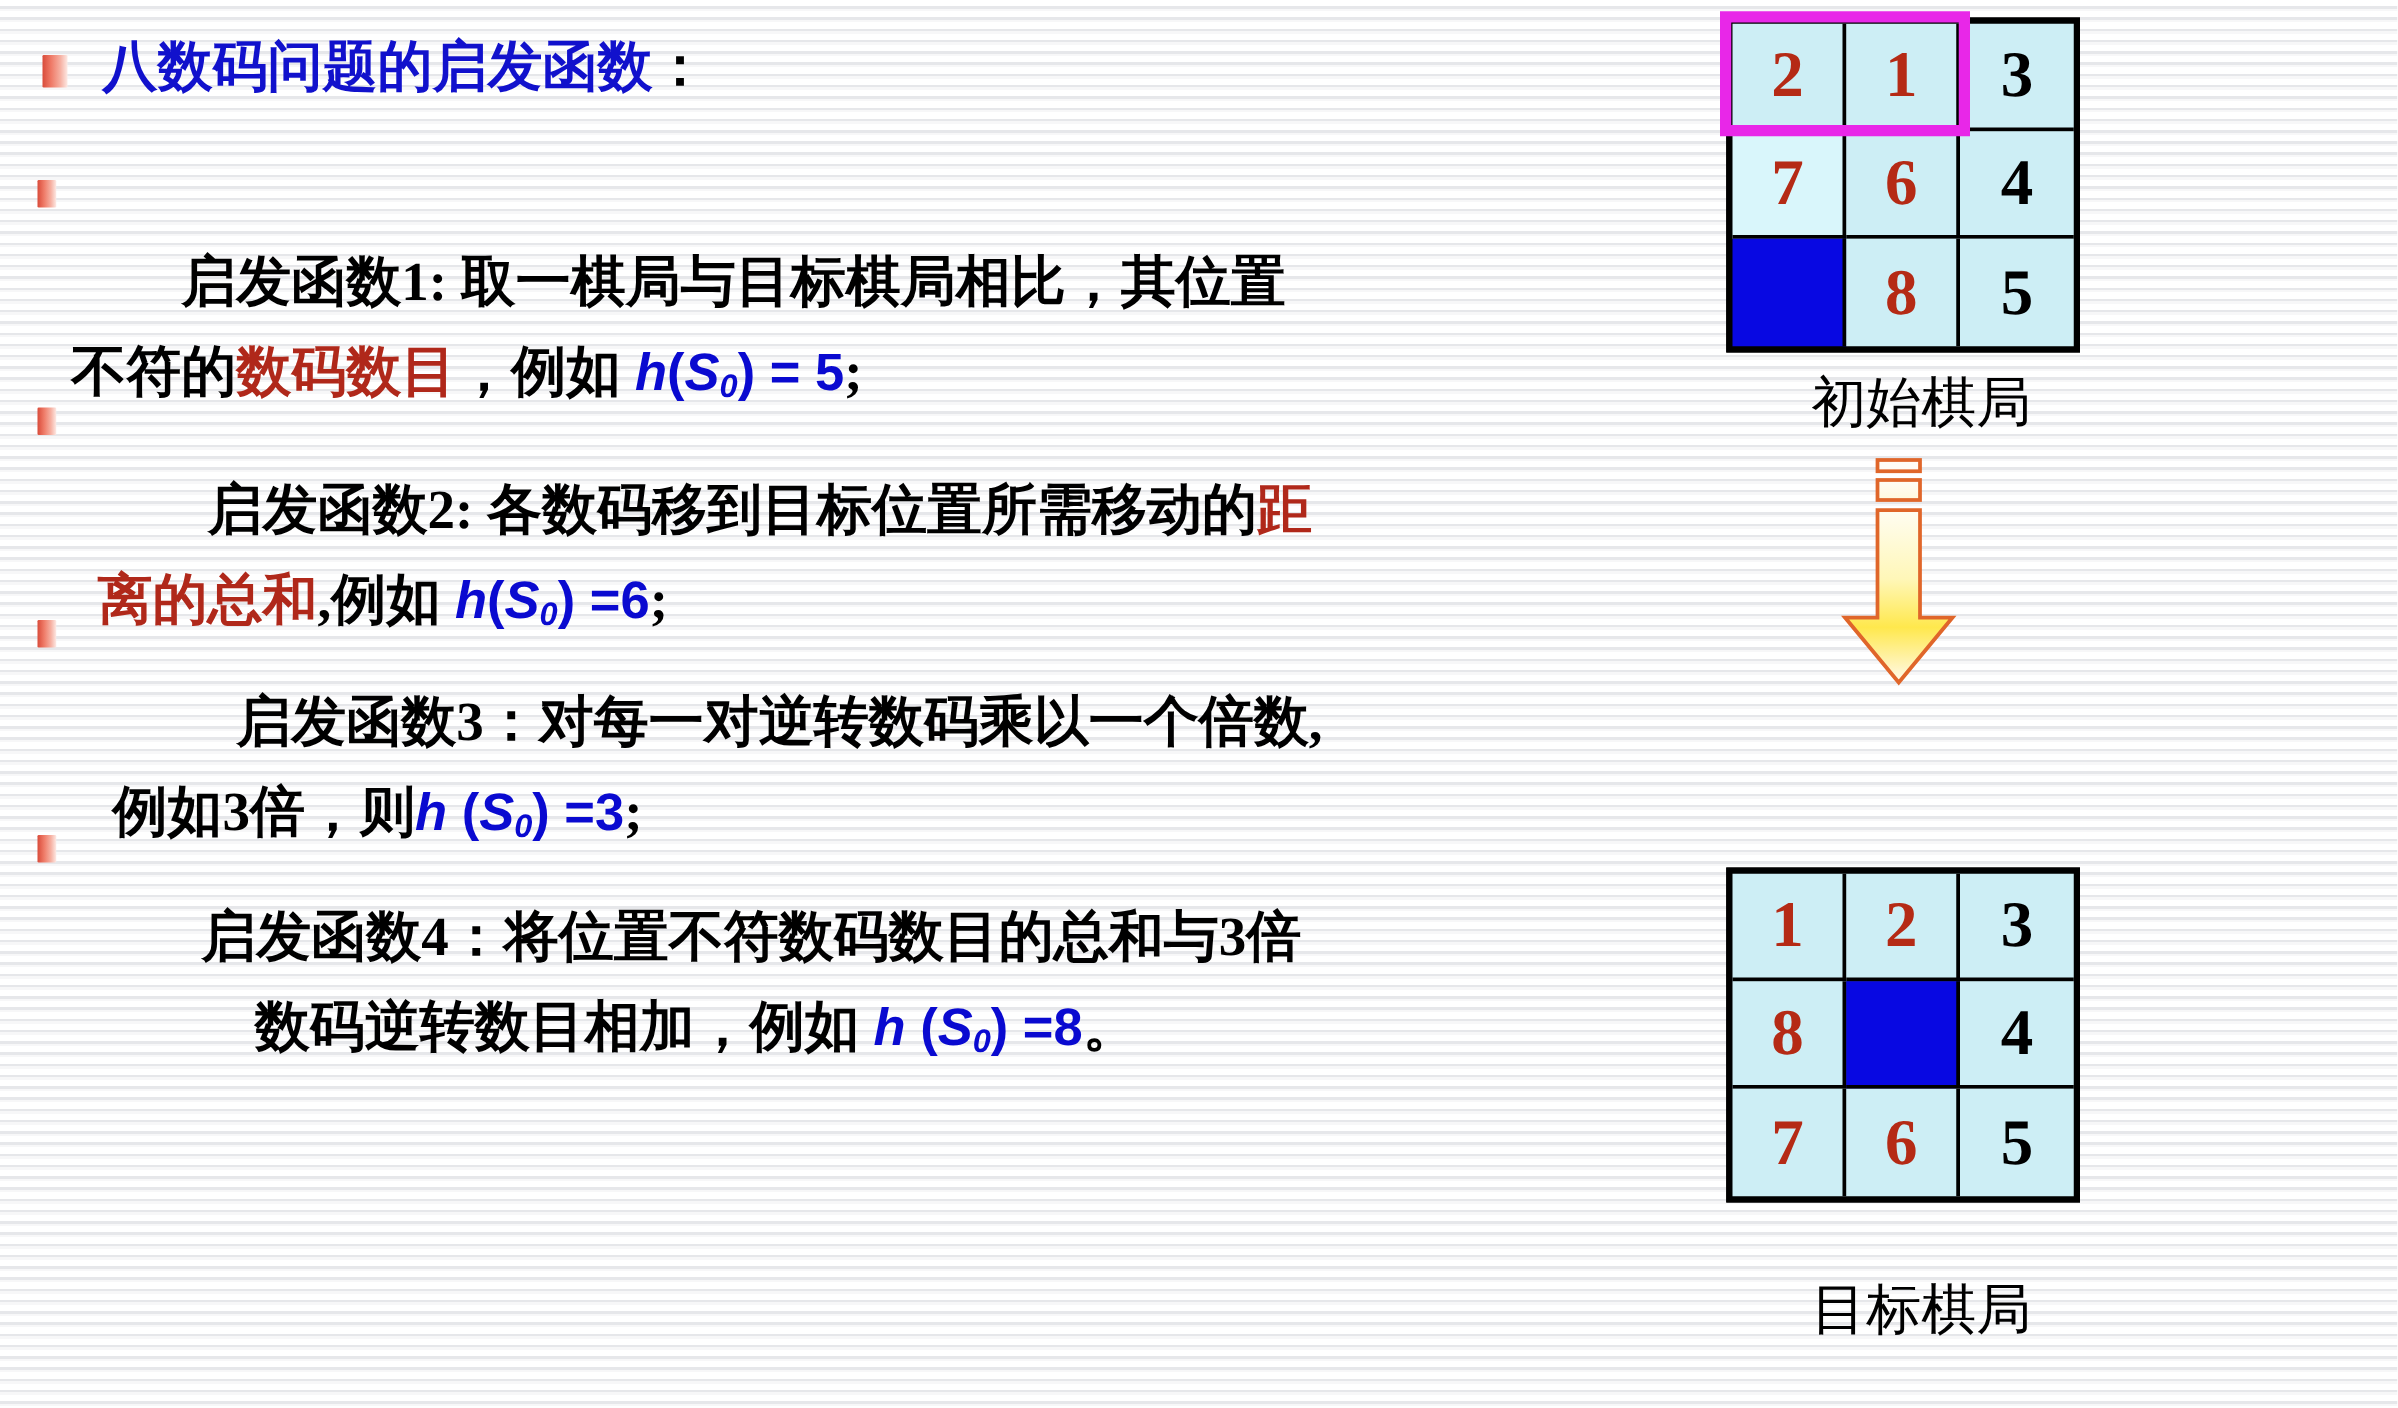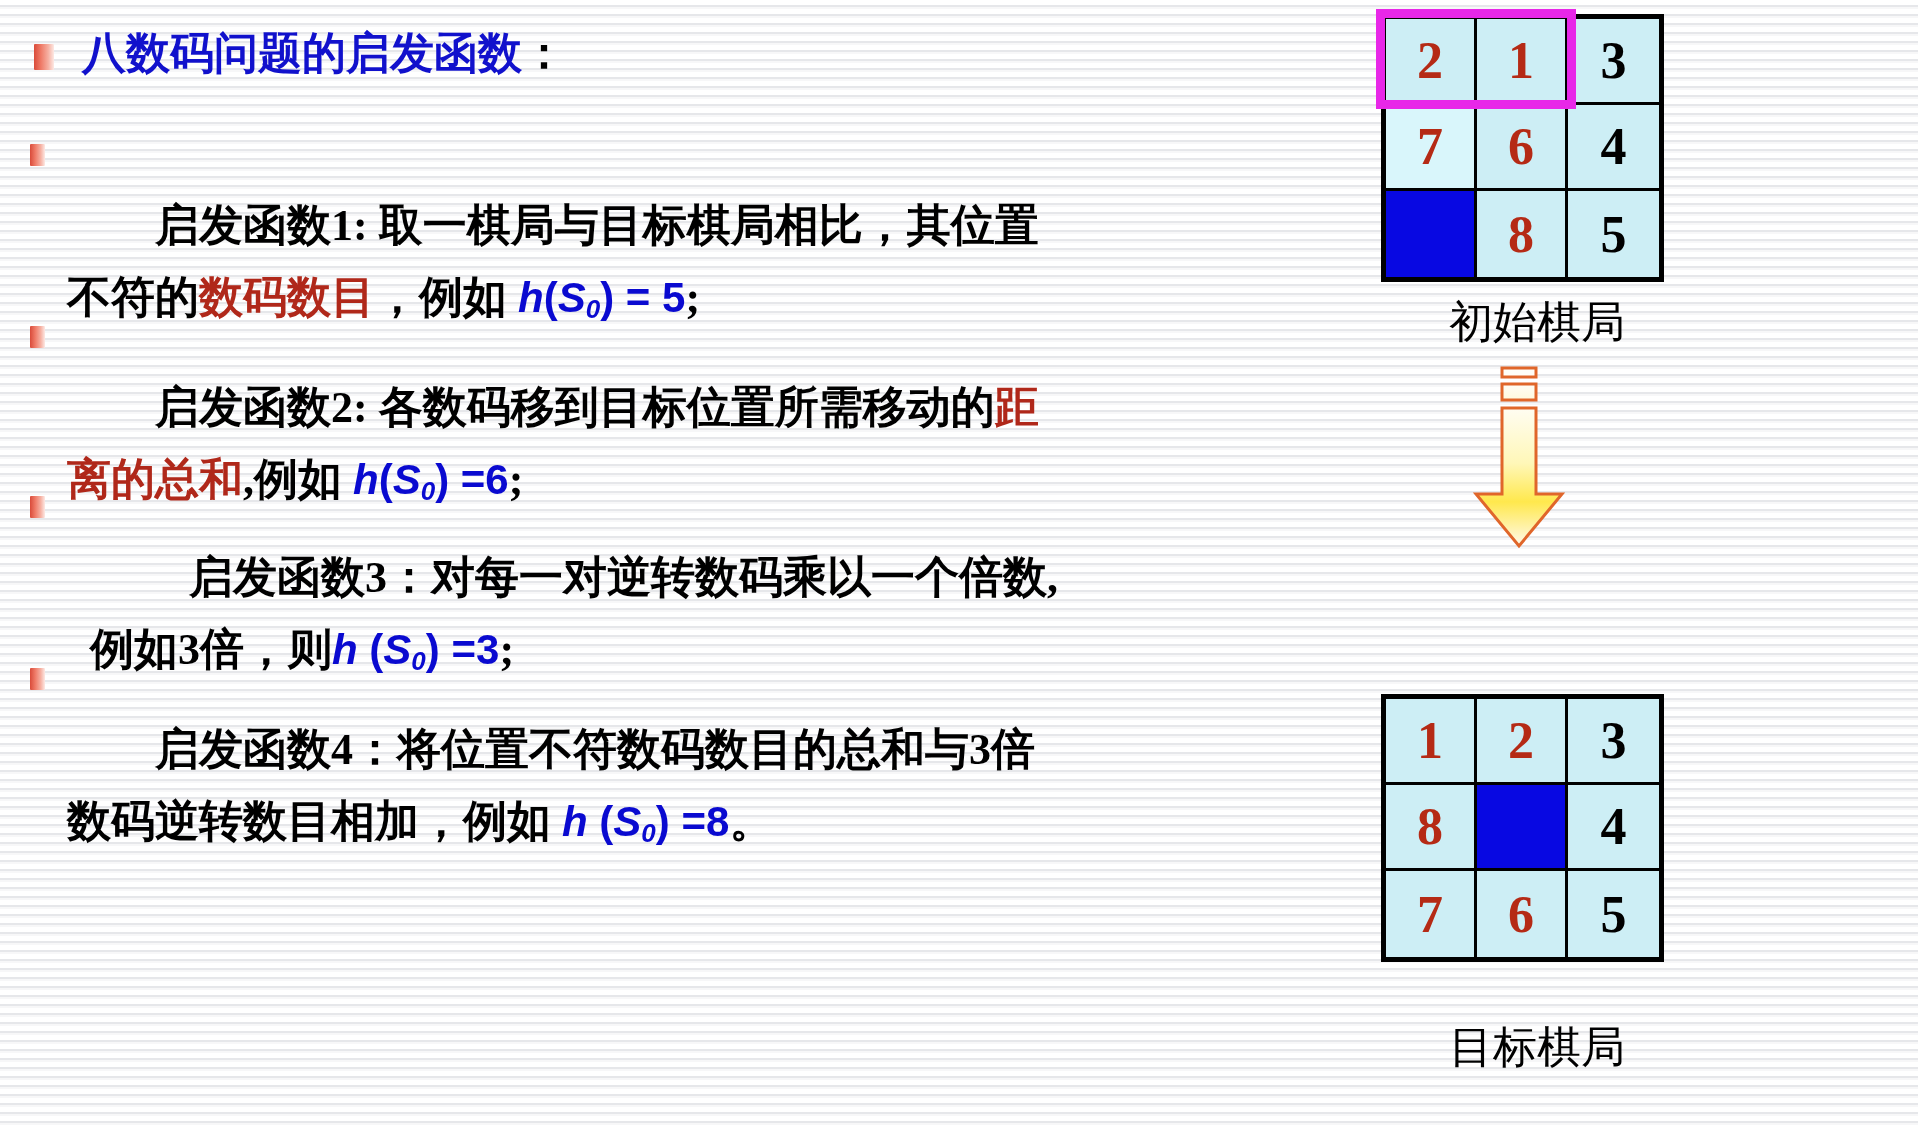--- a/index.html
+++ b/index.html
@@ -53,21 +53,21 @@
     background: linear-gradient(to right, #d94b3a 0%, #ef7b68 35%, #f6b1a3 72%, #fde9e4 100%);
     border-radius: 1px;
   }
   .sq-bullet.small {
     width: 15px;
     height: 22px;
     margin-top: 26px;
   }
 
   .para {
-    margin-left: 22px;
+    margin-left: 12px;
     font-size: 44px;
     line-height: 72px;
     color: #000000;
     font-weight: 700;
     letter-spacing: 0px;
     white-space: pre-wrap;
   }
 
   .title-para {
     margin-left: 28px;
@@ -158,37 +158,37 @@
       </div>
     </div>
 
     <div class="bullet-row" style="left:30px; top:118px; width:1060px;">
       <span class="sq-bullet small"></span>
       <div class="para" style="width:1000px;">
         <span>启发函数1: 取一棋局与目标棋局相比，其位置不符的</span><span class="hl-red">数码数目</span><span>，例如 </span><span class="fml"><span>h</span><span class="up">(</span><span>S</span><sub>0</sub><span class="up">)</span><span class="up"> = </span><span class="up">5</span></span><span class="semi">;</span>
       </div>
     </div>
 
-    <div class="bullet-row" style="left:30px; top:300px; width:1060px;">
+    <div class="bullet-row" style="left:30px; top:300px; width:1060px;gap:21px;">
       <span class="sq-bullet small"></span>
       <div class="para" style="width:1000px;">
         <span>启发函数2: 各数码移到目标位置所需移动的</span><span class="hl-red">距离的总和</span><span>,例如 </span><span class="fml"><span>h</span><span class="up">(</span><span>S</span><sub>0</sub><span class="up">)</span><span class="up"> =</span><span class="up">6</span></span><span class="semi">;</span>
       </div>
     </div>
 
     <div class="bullet-row" style="left:30px; top:470px; width:1060px;justify-content:space-between;">
       <span class="sq-bullet small"></span>
       <div class="para" style="width:1000px;">
         <span> 启发函数3：对每一对逆转数码乘以一个倍数, 例如3倍，则</span><span class="fml"><span>h </span><span class="up">(</span><span>S</span><sub>0</sub><span class="up">)</span><span class="up"> =</span><span class="up">3</span></span><span class="semi">;</span>
       </div>
     </div>
 
     <div class="bullet-row" style="left:30px; top:642px; width:1060px;">
       <span class="sq-bullet small"></span>
-      <div class="para" style="width:1000px;">
+      <div class="para" style="width:1000px;text-align:center;">
         <span>启发函数4：将位置不符数码数目的总和与3倍数码逆转数目相加，例如 </span><span class="fml"><span>h </span><span class="up">(</span><span>S</span><sub>0</sub><span class="up">)</span><span class="up"> =</span><span class="up">8</span></span><span class="semi">。</span>
       </div>
     </div>
 
   </div>
 
   <div class="puzzle" style="left:1381px; top:14px;">
     <div class="cell red">2</div>
     <div class="cell red">1</div>
     <div class="cell black">3</div>

